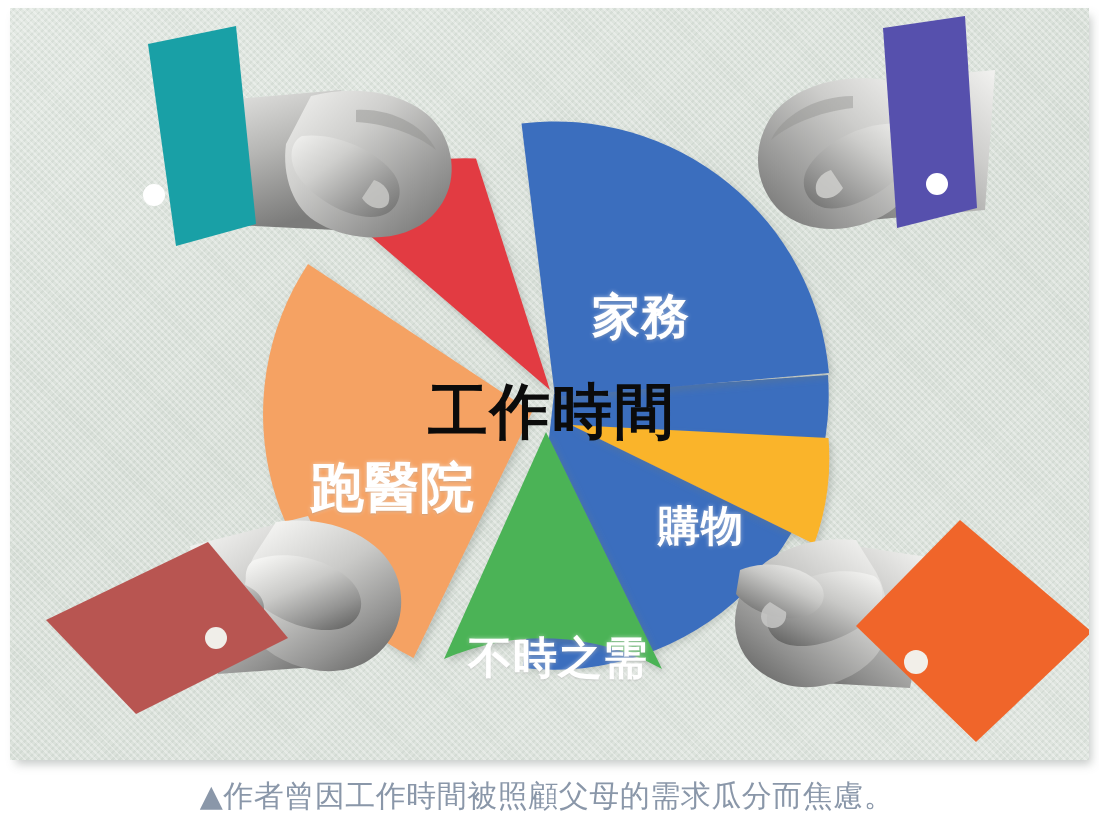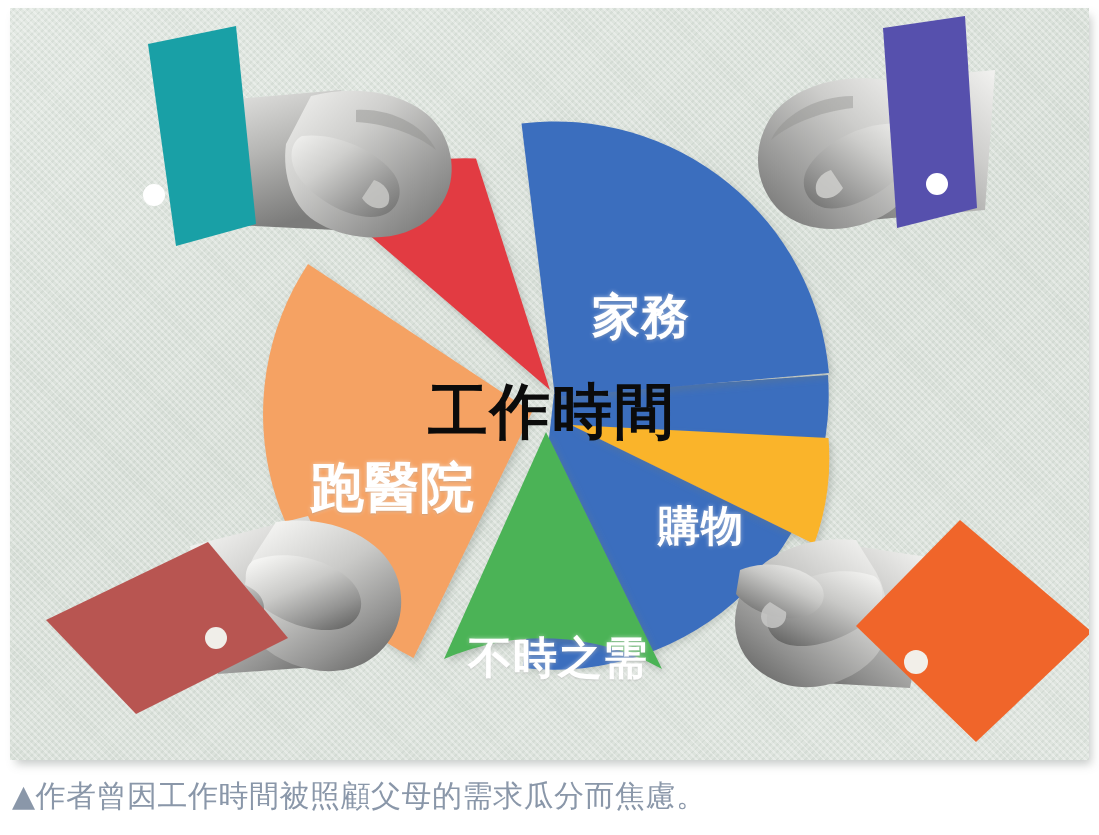--- a/index.html
+++ b/index.html
@@ -43,20 +43,21 @@
     font-size:60px;font-weight:bold;color:#0b0b0b;letter-spacing:2px;
     white-space:nowrap;
     font-family:"DejaVu Sans","Liberation Sans",sans-serif;
   }
 
   
   #caption{
     position:absolute;left:12px;top:776px;width:1070px;
     font-size:30px;color:#8a97a9;letter-spacing:.5px;white-space:nowrap;
     font-family:"DejaVu Sans","Liberation Sans",sans-serif;
+    text-align:center;
   }
 </style>
 </head>
 <body>
 
 <div id="photo" style="background-color: rgb(221, 228, 221);">
 
   <svg class="layer" id="pie-chart" style="left:0;top:0;" width="1079" height="752" viewBox="0 0 1079 752">
     <defs>
       <filter id="sliceShadow" x="-20%" y="-20%" width="150%" height="150%">

